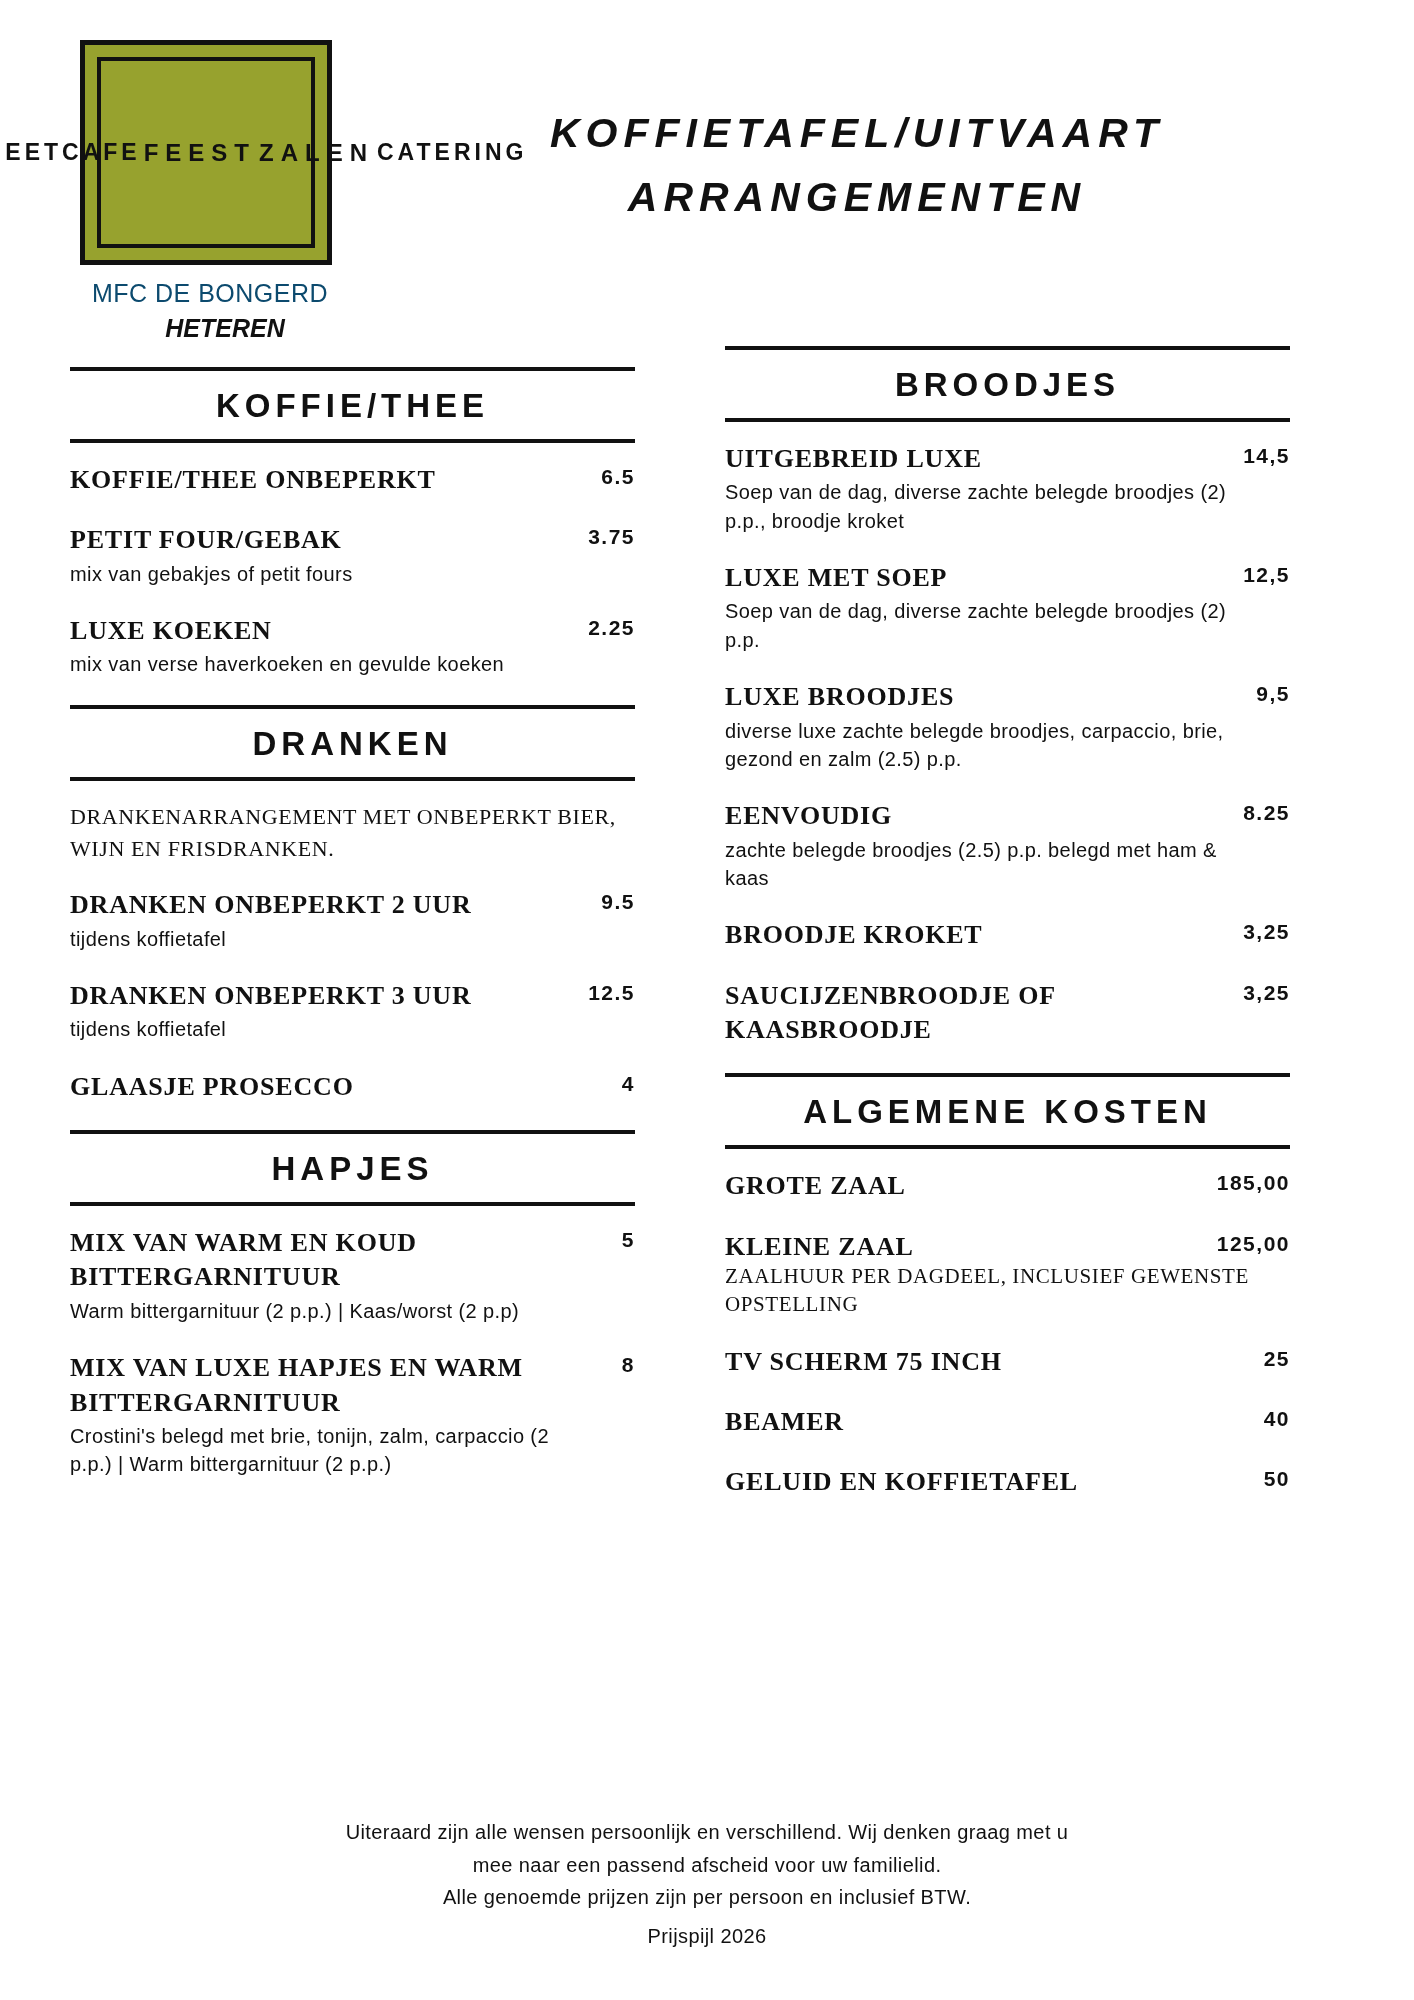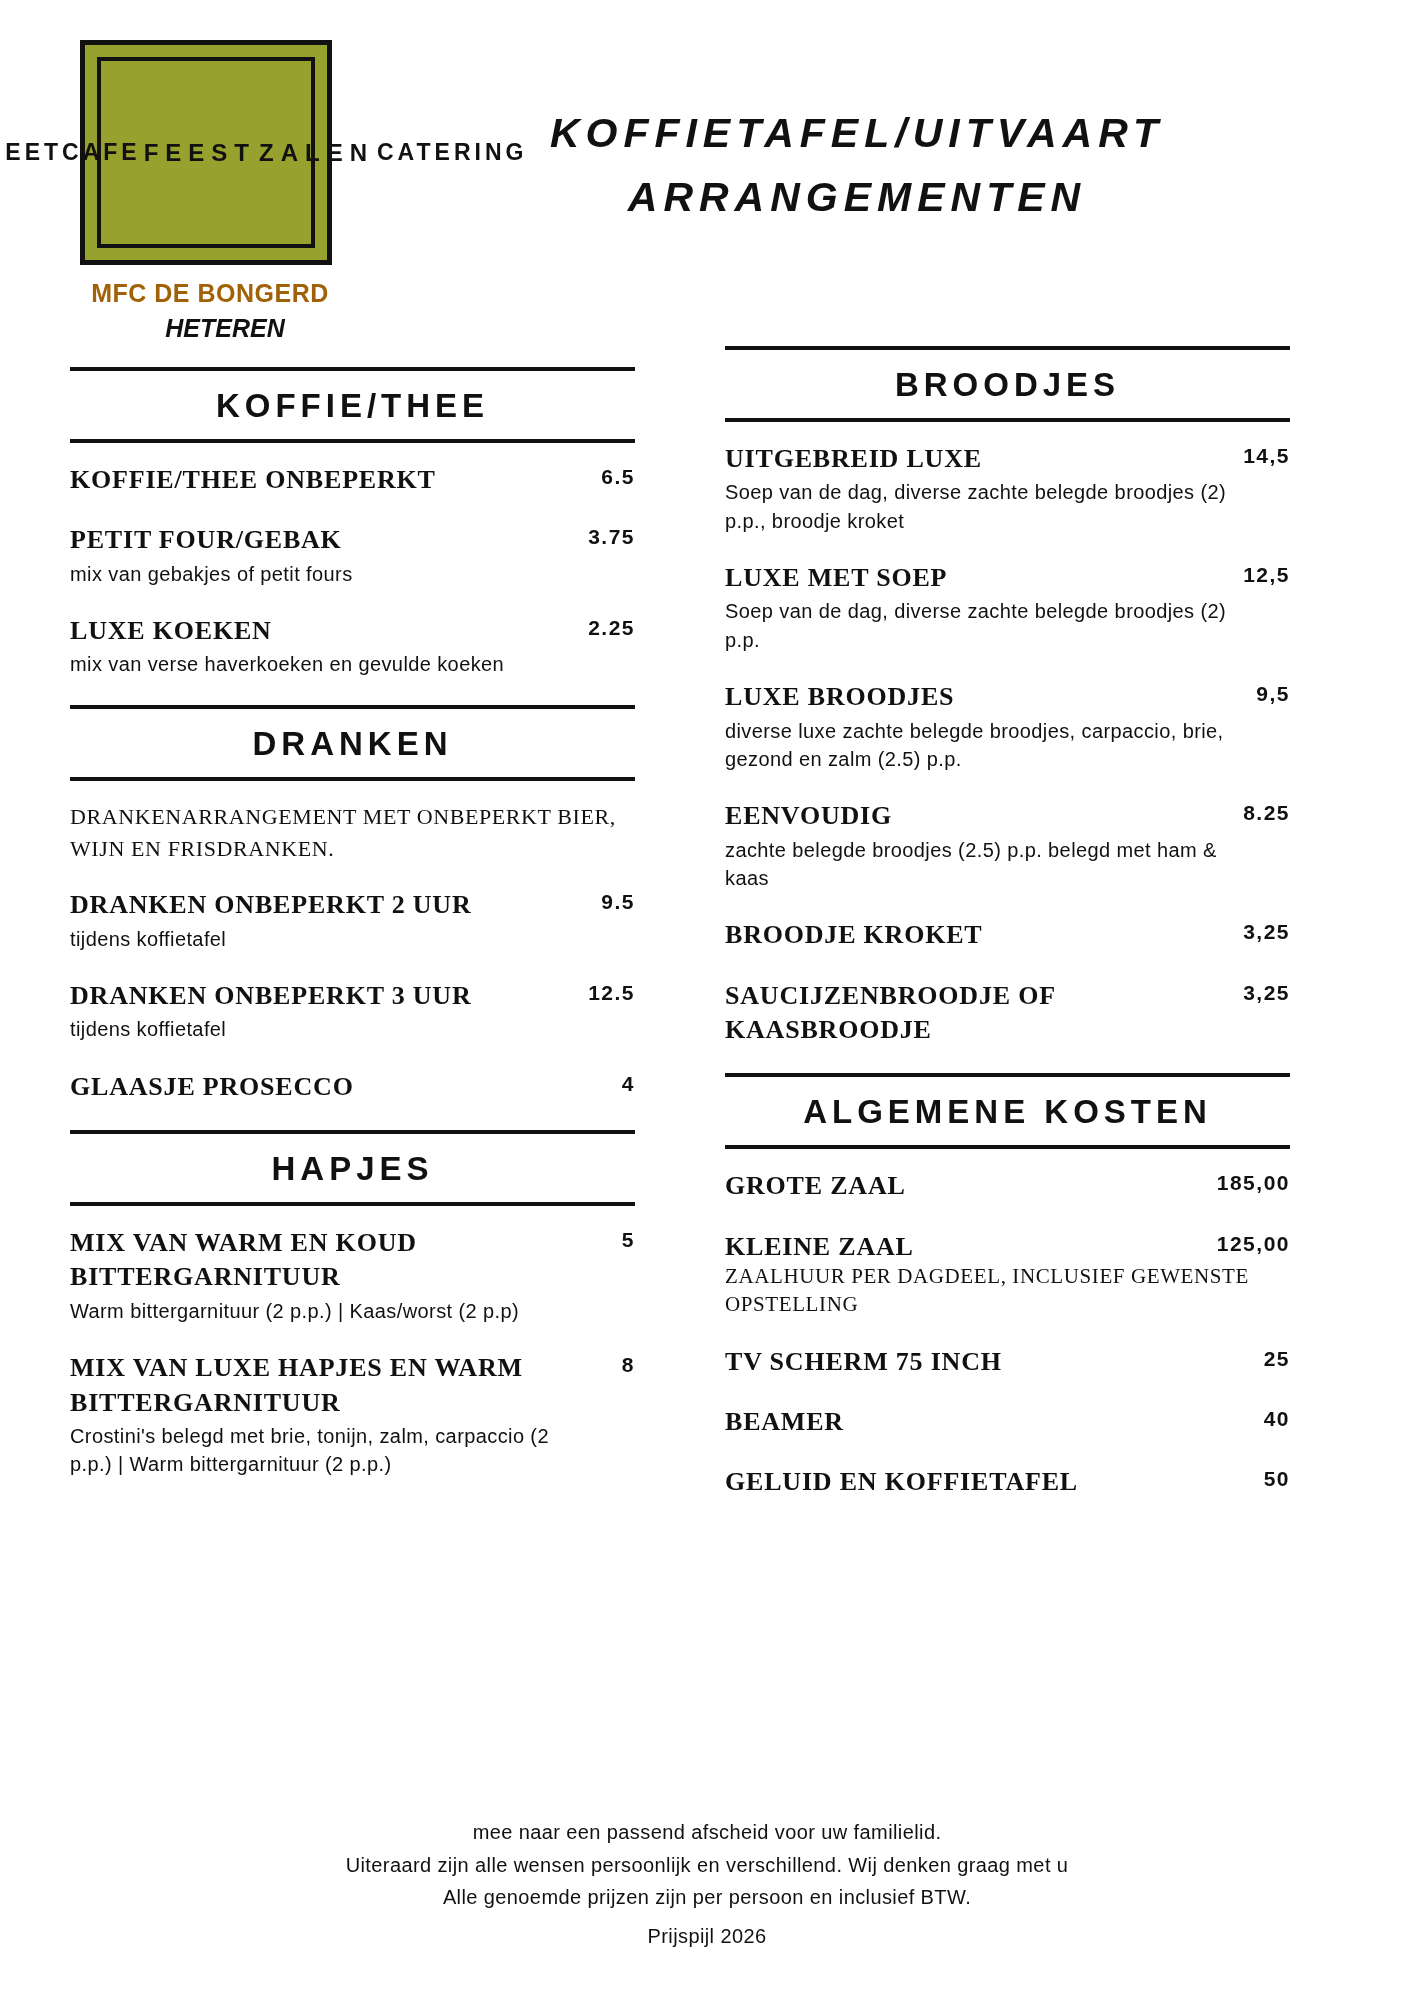--- a/index.html
+++ b/index.html
@@ -56,23 +56,23 @@
     font-size: 24px;
     letter-spacing: 7px;
     color: #111111;
     line-height: 1.15;
     text-align: center;
   }
   .logo-line.small { letter-spacing: 4px; font-size: 23px; }
   .venue {
     margin-top: 14px;
     font-size: 25px;
-    font-weight: bold;
+    font-weight: normal;
     letter-spacing: 0.5px;
-    color: #a16207;
+    color: #0c4a6e;
     text-align: center;
   }
   .venue-sub {
     margin-top: 6px;
     font-size: 25px;
     font-weight: bold;
     font-style: italic;
     color: #111111;
     text-align: center;
     padding-left: 30px;
@@ -400,19 +400,19 @@
             </div>
           </div>
 
         </div>
       </div>
 
     </div>
   </div>
 
   <div class="footer">
+    <div>Uiteraard zijn alle wensen persoonlijk en verschillend. Wij denken graag met u</div>
     <div>mee naar een passend afscheid voor uw familielid.</div>
-    <div>Uiteraard zijn alle wensen persoonlijk en verschillend. Wij denken graag met u</div>
     <div>Alle genoemde prijzen zijn per persoon en inclusief BTW.</div>
     <div class="last">Prijspijl 2026</div>
   </div>
 
 </div>
 
 </body></html>

